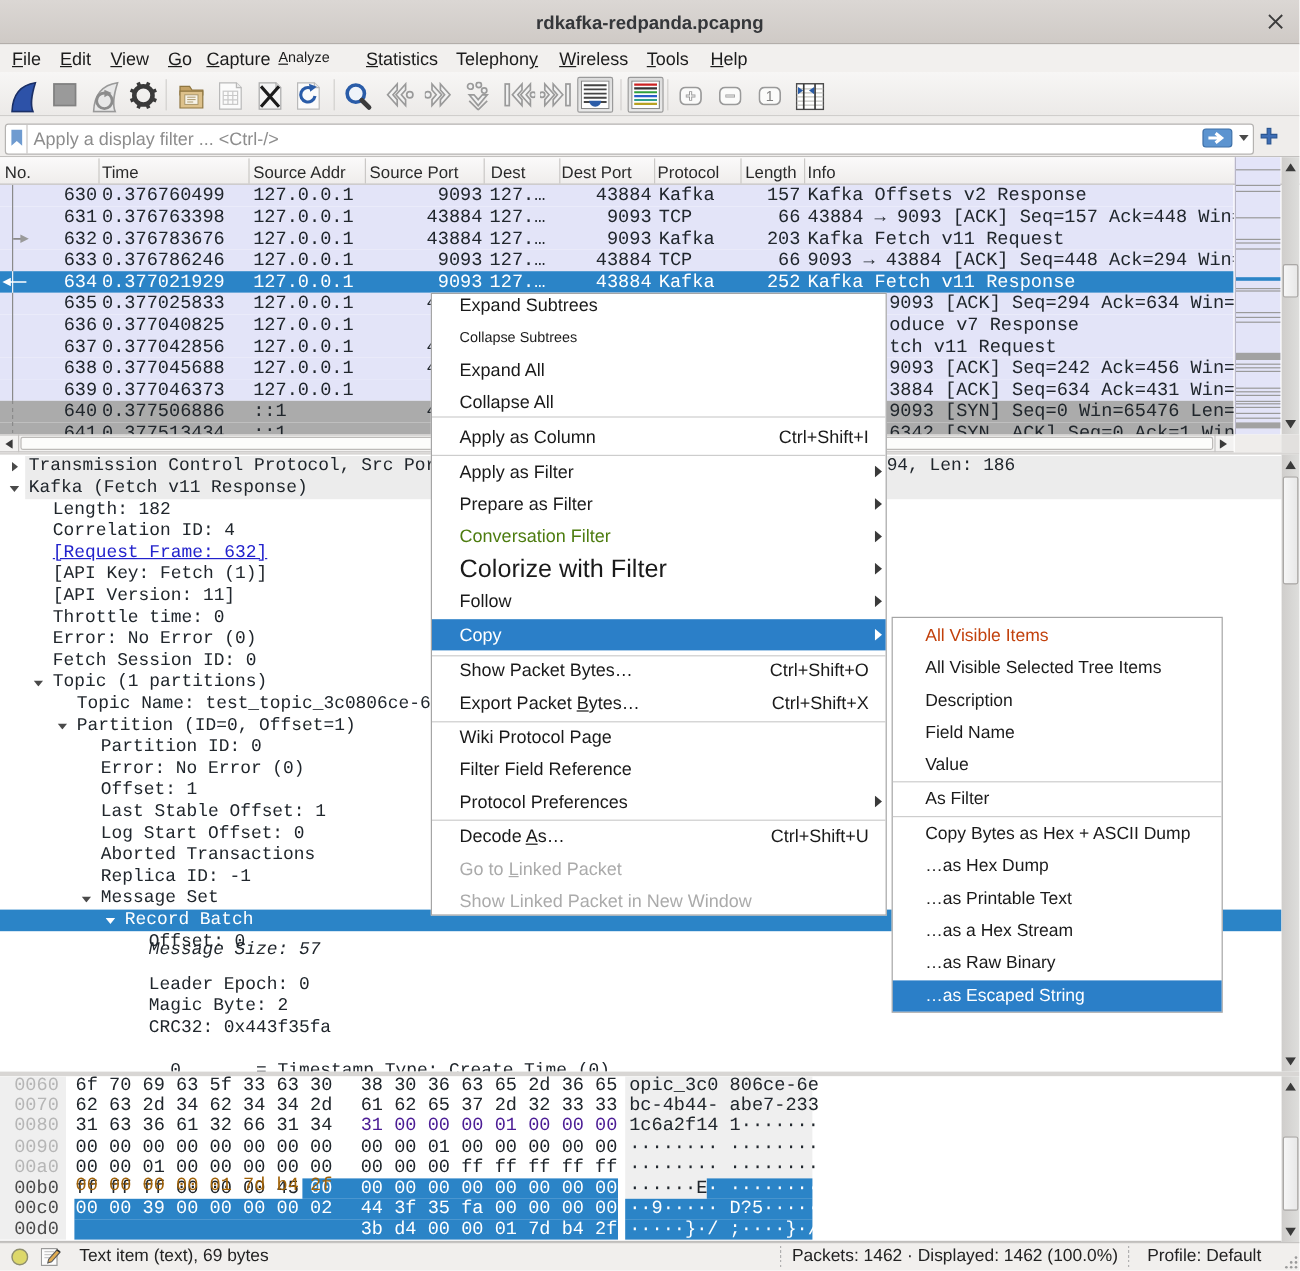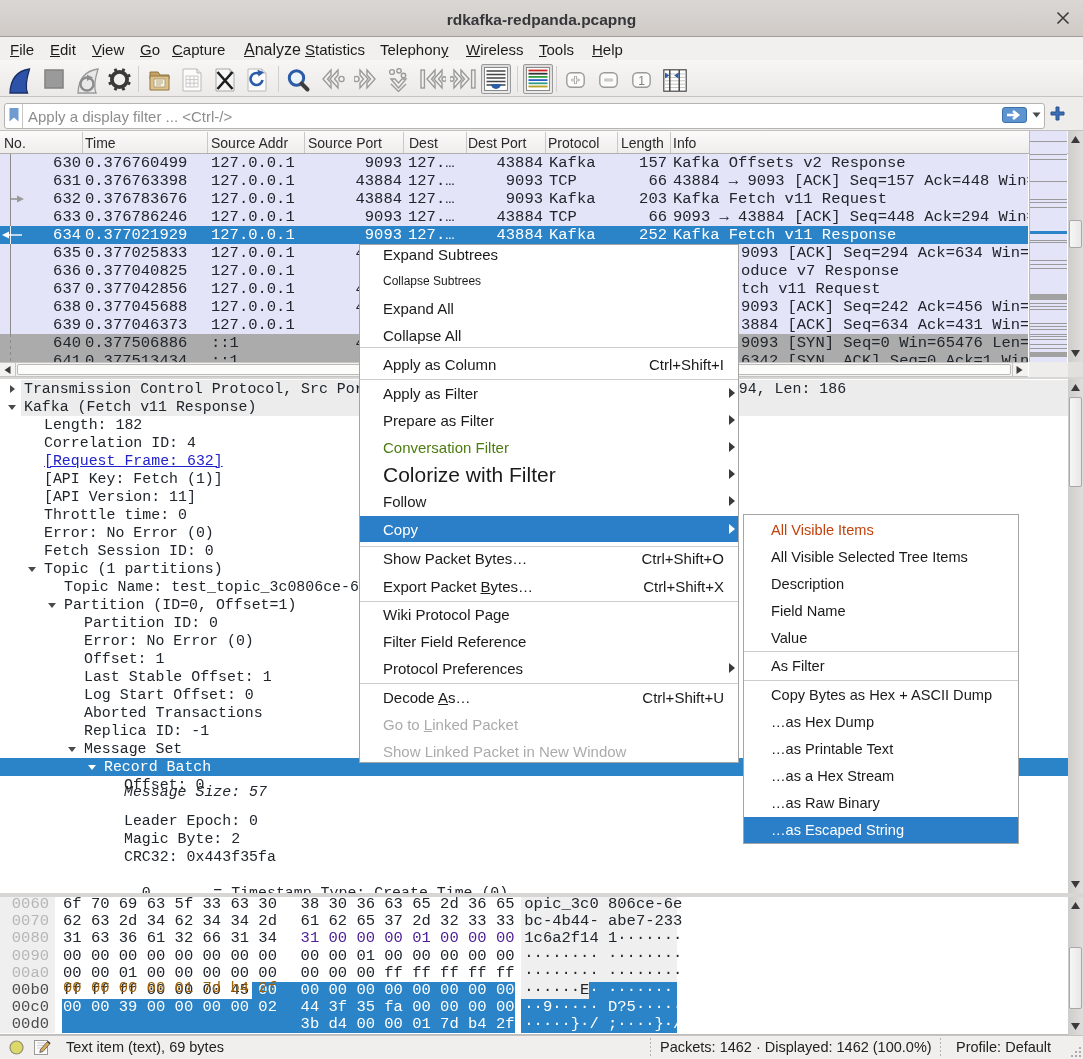--- a/index.html
+++ b/index.html
@@ -11,21 +11,21 @@
 <div class="ab" style="left:0;top:11px;width:1083px;text-align:center;font-size:15.5px;font-weight:bold;color:#35373a">rdkafka-redpanda.pcapng</div>
 <svg class="ab" style="left:1054px;top:9px" width="18" height="18" viewBox="0 0 18 18">
     <path d="M3.5 3.5 L14.5 14.5 M14.5 3.5 L3.5 14.5" stroke="#3c3c3c" stroke-width="1.6"></path>
   </svg>
 <div class="ab" style="left:0;top:37px;width:1083px;height:23px;background:#f2f0ee"></div>
 <div class="ab" style="left:10px;top:41px;font-size:15px;color:#1c1c1c"><u>F</u>ile</div>
 <div class="ab" style="left:50px;top:41px;font-size:15px;color:#1c1c1c"><u>E</u>dit</div>
 <div class="ab" style="left:92px;top:41px;font-size:15px;color:#1c1c1c"><u>V</u>iew</div>
 <div class="ab" style="left:140px;top:41px;font-size:15px;color:#1c1c1c"><u>G</u>o</div>
 <div class="ab" style="left:172px;top:41px;font-size:15px;color:#1c1c1c"><u>C</u>apture</div>
-<div class="ab" style="left:244px;top:41px;font-size:16px;color:#1c1c1c"><u>A</u>nalyze</div>
+<div class="ab" style="left:232px;top:41px;font-size:12px;color:#1c1c1c"><u>A</u>nalyze</div>
 <div class="ab" style="left:305px;top:41px;font-size:15px;color:#1c1c1c"><u>S</u>tatistics</div>
 <div class="ab" style="left:380px;top:41px;font-size:15px;color:#1c1c1c">Telephon<u>y</u></div>
 <div class="ab" style="left:466px;top:41px;font-size:15px;color:#1c1c1c"><u>W</u>ireless</div>
 <div class="ab" style="left:539px;top:41px;font-size:15px;color:#1c1c1c"><u>T</u>ools</div>
 <div class="ab" style="left:592px;top:41px;font-size:15px;color:#1c1c1c"><u>H</u>elp</div>
 <div class="ab" style="left:0;top:60px;width:1083px;height:37px;background:linear-gradient(#f7f6f5,#eceae8);border-bottom:1px solid #c5c3c1"></div>
 <div class="ab" id="toolbar-icons" style="left:0;top:60px;width:1083px;height:36px">
     <svg class="ab" style="left:8px;top:8px" width="23" height="26" viewBox="0 0 23 26">
       <path d="M2 25 C2.5 12 8 3 21.5 1 C19 9 16.5 18 19.5 25 Z" fill="#2d52a8" stroke="#1a2f66" stroke-width="1.3"></path>
     </svg>

